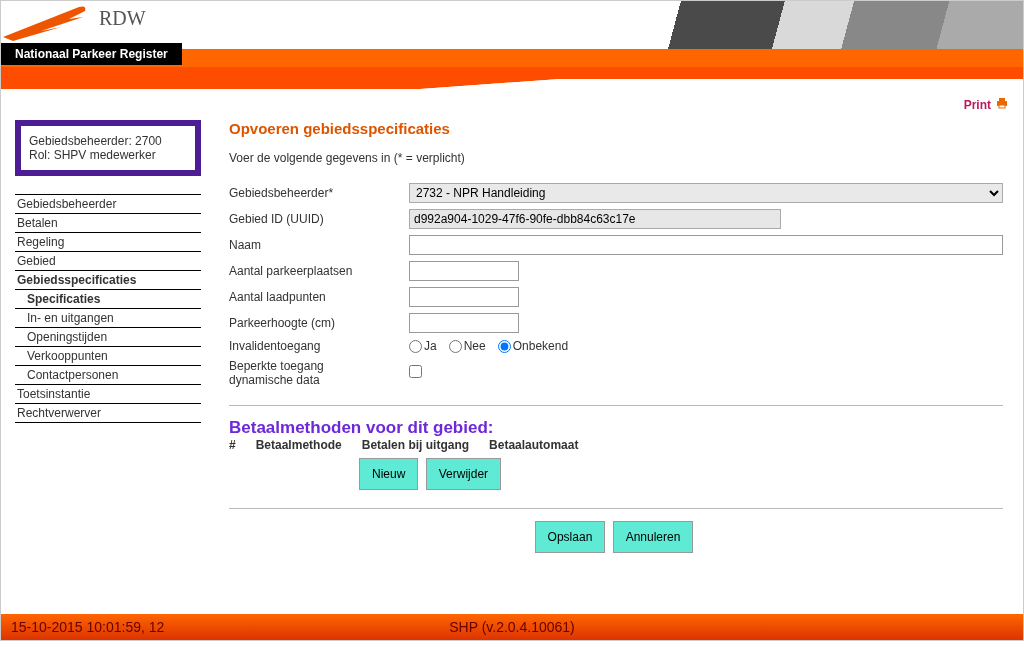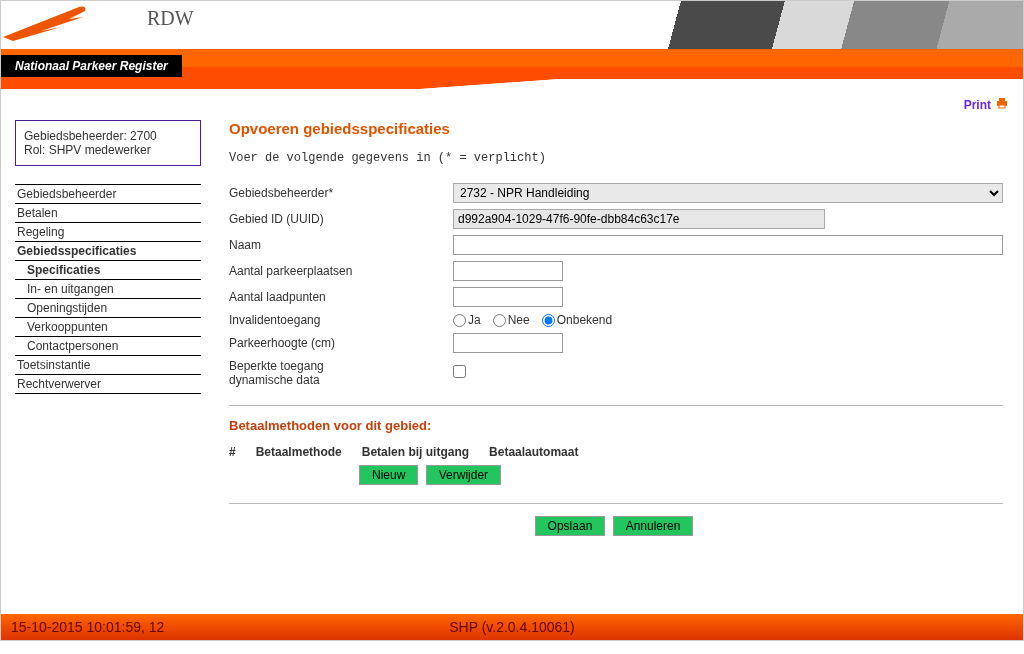--- a/index.html
+++ b/index.html
@@ -15,21 +15,20 @@
     .header {
       position: relative;
       height: 90px;
       background: #fff;
       overflow: hidden;
     }
     .header-top {
       height: 52px;
       display: flex;
       align-items: flex-start;
-      gap: 48px;
     }
     .logo-feather {
       width: 90px;
       height: 48px;
       position: relative;
     }
     .logo-feather svg { width: 100%; height: 100%; }
     .brand {
       font-family: Georgia, serif;
       font-size: 20px;
@@ -40,26 +39,25 @@
     .header-photo {
       position: absolute;
       right: 0;
       top: 0;
       width: 420px;
       height: 48px;
       background: linear-gradient(105deg, transparent 0 18%, #4a4a4a 18% 42%, #d9d9d9 42% 58%, #888 58% 80%, #aaa 80% 100%);
     }
     .system-title-wrap {
       position: absolute;
-      top: 54px;
+      top: 42px;
       left: 0;
       height: 22px;
       display: flex;
       align-items: stretch;
-      font-style: italic;
     }
     .system-title {
       background: #000;
       color: #fff;
       font-weight: bold;
       font-size: 12px;
       padding: 4px 14px;
       white-space: nowrap;
     }
     .orange-band-full {
@@ -70,51 +68,51 @@
       height: 40px;
       z-index: 0;
     }
     .orange-band-full svg { width: 100%; height: 100%; display:block; }
     .system-title-wrap { z-index: 2; }
     .print-row {
       text-align: right;
       padding: 6px 14px 2px 0;
       font-size: 12px;
     }
-    .print-link { color: #6d28d9; font-weight: bold; text-decoration: none; display: inline-flex; align-items: center; gap: 4px; padding-left: 42px; }
+    .print-link { color: #be185d; font-weight: bold; text-decoration: none; display: inline-flex; align-items: center; gap: 4px; padding-left: 42px; }
     .print-ico { color: #ee6600; }
 
     
     .content {
       display: flex;
       gap: 28px;
       padding: 6px 14px 10px 14px;
       min-height: 500px;
     }
     .sidebar { width: 186px; flex-shrink: 0; }
     .info-box {
-      border: 1px solid #4c1d95;
+      border: 6px solid #4c1d95;
       padding: 8px 8px;
       font-size: 12px;
       margin-bottom: 18px;
     }
     .nav-list { list-style: none; border-top: 1px solid #000; }
     .nav-list li {
       border-bottom: 1px solid #000;
       padding: 2px 2px;
       font-size: 12px;
       cursor: pointer;
     }
     .nav-list li.bold { font-weight: bold; }
     .nav-list li.indent { padding-left: 12px; }
 
     .main { flex: 1; padding-right: 6px; }
     h1.page-title { color: #dd5500; font-size: 15px; font-weight: bold; margin-bottom: 14px; }
-    .instruction { margin-bottom: 18px; font-family: Liberation Mono, monospace; }
-    .form-row { display: flex; align-items: center; margin-bottom: 6px; gap: 44px; }
+    .instruction { margin-bottom: 18px; }
+    .form-row { display: flex; align-items: center; margin-bottom: 6px; }
     .form-label { width: 180px; flex-shrink: 0; }
     .form-control { flex: 1; }
     select.full {
       width: 100%;
       font-size: 12px;
       padding: 1px 2px;
       background: #e9e9e9;
       border: 1px solid #aaa;
     }
     input.readonly {
@@ -132,27 +130,27 @@
     }
     input.text-small {
       width: 110px;
       font-size: 12px;
       padding: 2px 4px;
       border: 1px solid #999;
     }
     .radio-group { display: flex; align-items: center; gap: 4px; }
     .radio-group label { margin-right: 8px; display: inline-flex; align-items: center; gap: 2px; }
     hr.section-sep { border: none; border-top: 1px solid #bbb; margin: 18px 0 12px 0; }
-    h2.sub-title { color: #c2410c; font-size: 13px; font-weight: bold; margin-bottom: 12px; }
+    h2.sub-title { color: #6d28d9; font-size: 17px; font-weight: bold; }
     table.pay-table { border-collapse: collapse; }
     table.pay-table th { text-align: left; font-size: 12px; padding-right: 20px; padding-bottom: 6px; }
     .btn {
       font-size: 12px;
-      padding: 2px 12px;
-      background: #22c55e;
+      padding: 8px 12px;
+      background: #5eead4;
       border: 1px solid #999;
       cursor: pointer;
       margin-right: 4px;
     }
     .btn-row-inline { padding-left: 130px; }
     .btn-row-center { text-align: center; margin-top: 12px; }
 
     
     .footer {
       background: #ff4400;
@@ -208,20 +206,21 @@
 
   <div class="sidebar">
     <div class="info-box">
       <div>Gebiedsbeheerder: 2700</div>
       <div>Rol: SHPV medewerker</div>
     </div>
     <ul class="nav-list">
       <li>Gebiedsbeheerder</li>
       <li>Betalen</li>
       <li>Regeling</li>
+      <li>Gebied</li>
       <li class="bold">Gebiedsspecificaties</li>
       <li class="bold indent">Specificaties</li>
       <li class="indent">In- en uitgangen</li>
       <li class="indent">Openingstijden</li>
       <li class="indent">Verkooppunten</li>
       <li class="indent">Contactpersonen</li>
       <li>Toetsinstantie</li>
       <li>Rechtverwerver</li>
     </ul>
   </div>
@@ -256,20 +255,27 @@
 
     <div class="form-row">
       <div class="form-label">Aantal parkeerplaatsen</div>
       <div class="form-control">
         <input class="text-small" type="text" value="" style="">
       </div>
     </div>
 
     <div class="form-row">
       <div class="form-label">Aantal laadpunten</div>
+      <div class="form-control">
+        <input class="text-small" type="text" value="" style="">
+      </div>
+    </div>
+
+    <div class="form-row">
+      <div class="form-label">Parkeerhoogte (cm)</div>
       <div class="form-control">
         <input class="text-small" type="text" value="" style="">
       </div>
     </div>
 
     <div class="form-row">
       <div class="form-label">Invalidentoegang</div>
       <div class="form-control radio-group">
         <label>
             <input type="radio" name="inv" style="">
@@ -280,27 +286,20 @@
             <span>Nee</span>
           </label>
         <label>
             <input type="radio" name="inv" checked="" style="">
             <span>Onbekend</span>
           </label>
       </div>
     </div>
 
     <div class="form-row">
-      <div class="form-label">Parkeerhoogte (cm)</div>
-      <div class="form-control">
-        <input class="text-small" type="text" value="" style="">
-      </div>
-    </div>
-
-    <div class="form-row">
       <div class="form-label">
         <span>Beperkte toegang</span><br>
         <span>dynamische data</span>
       </div>
       <div class="form-control">
         <input type="checkbox" style="">
       </div>
     </div>
 
     <hr class="section-sep">

